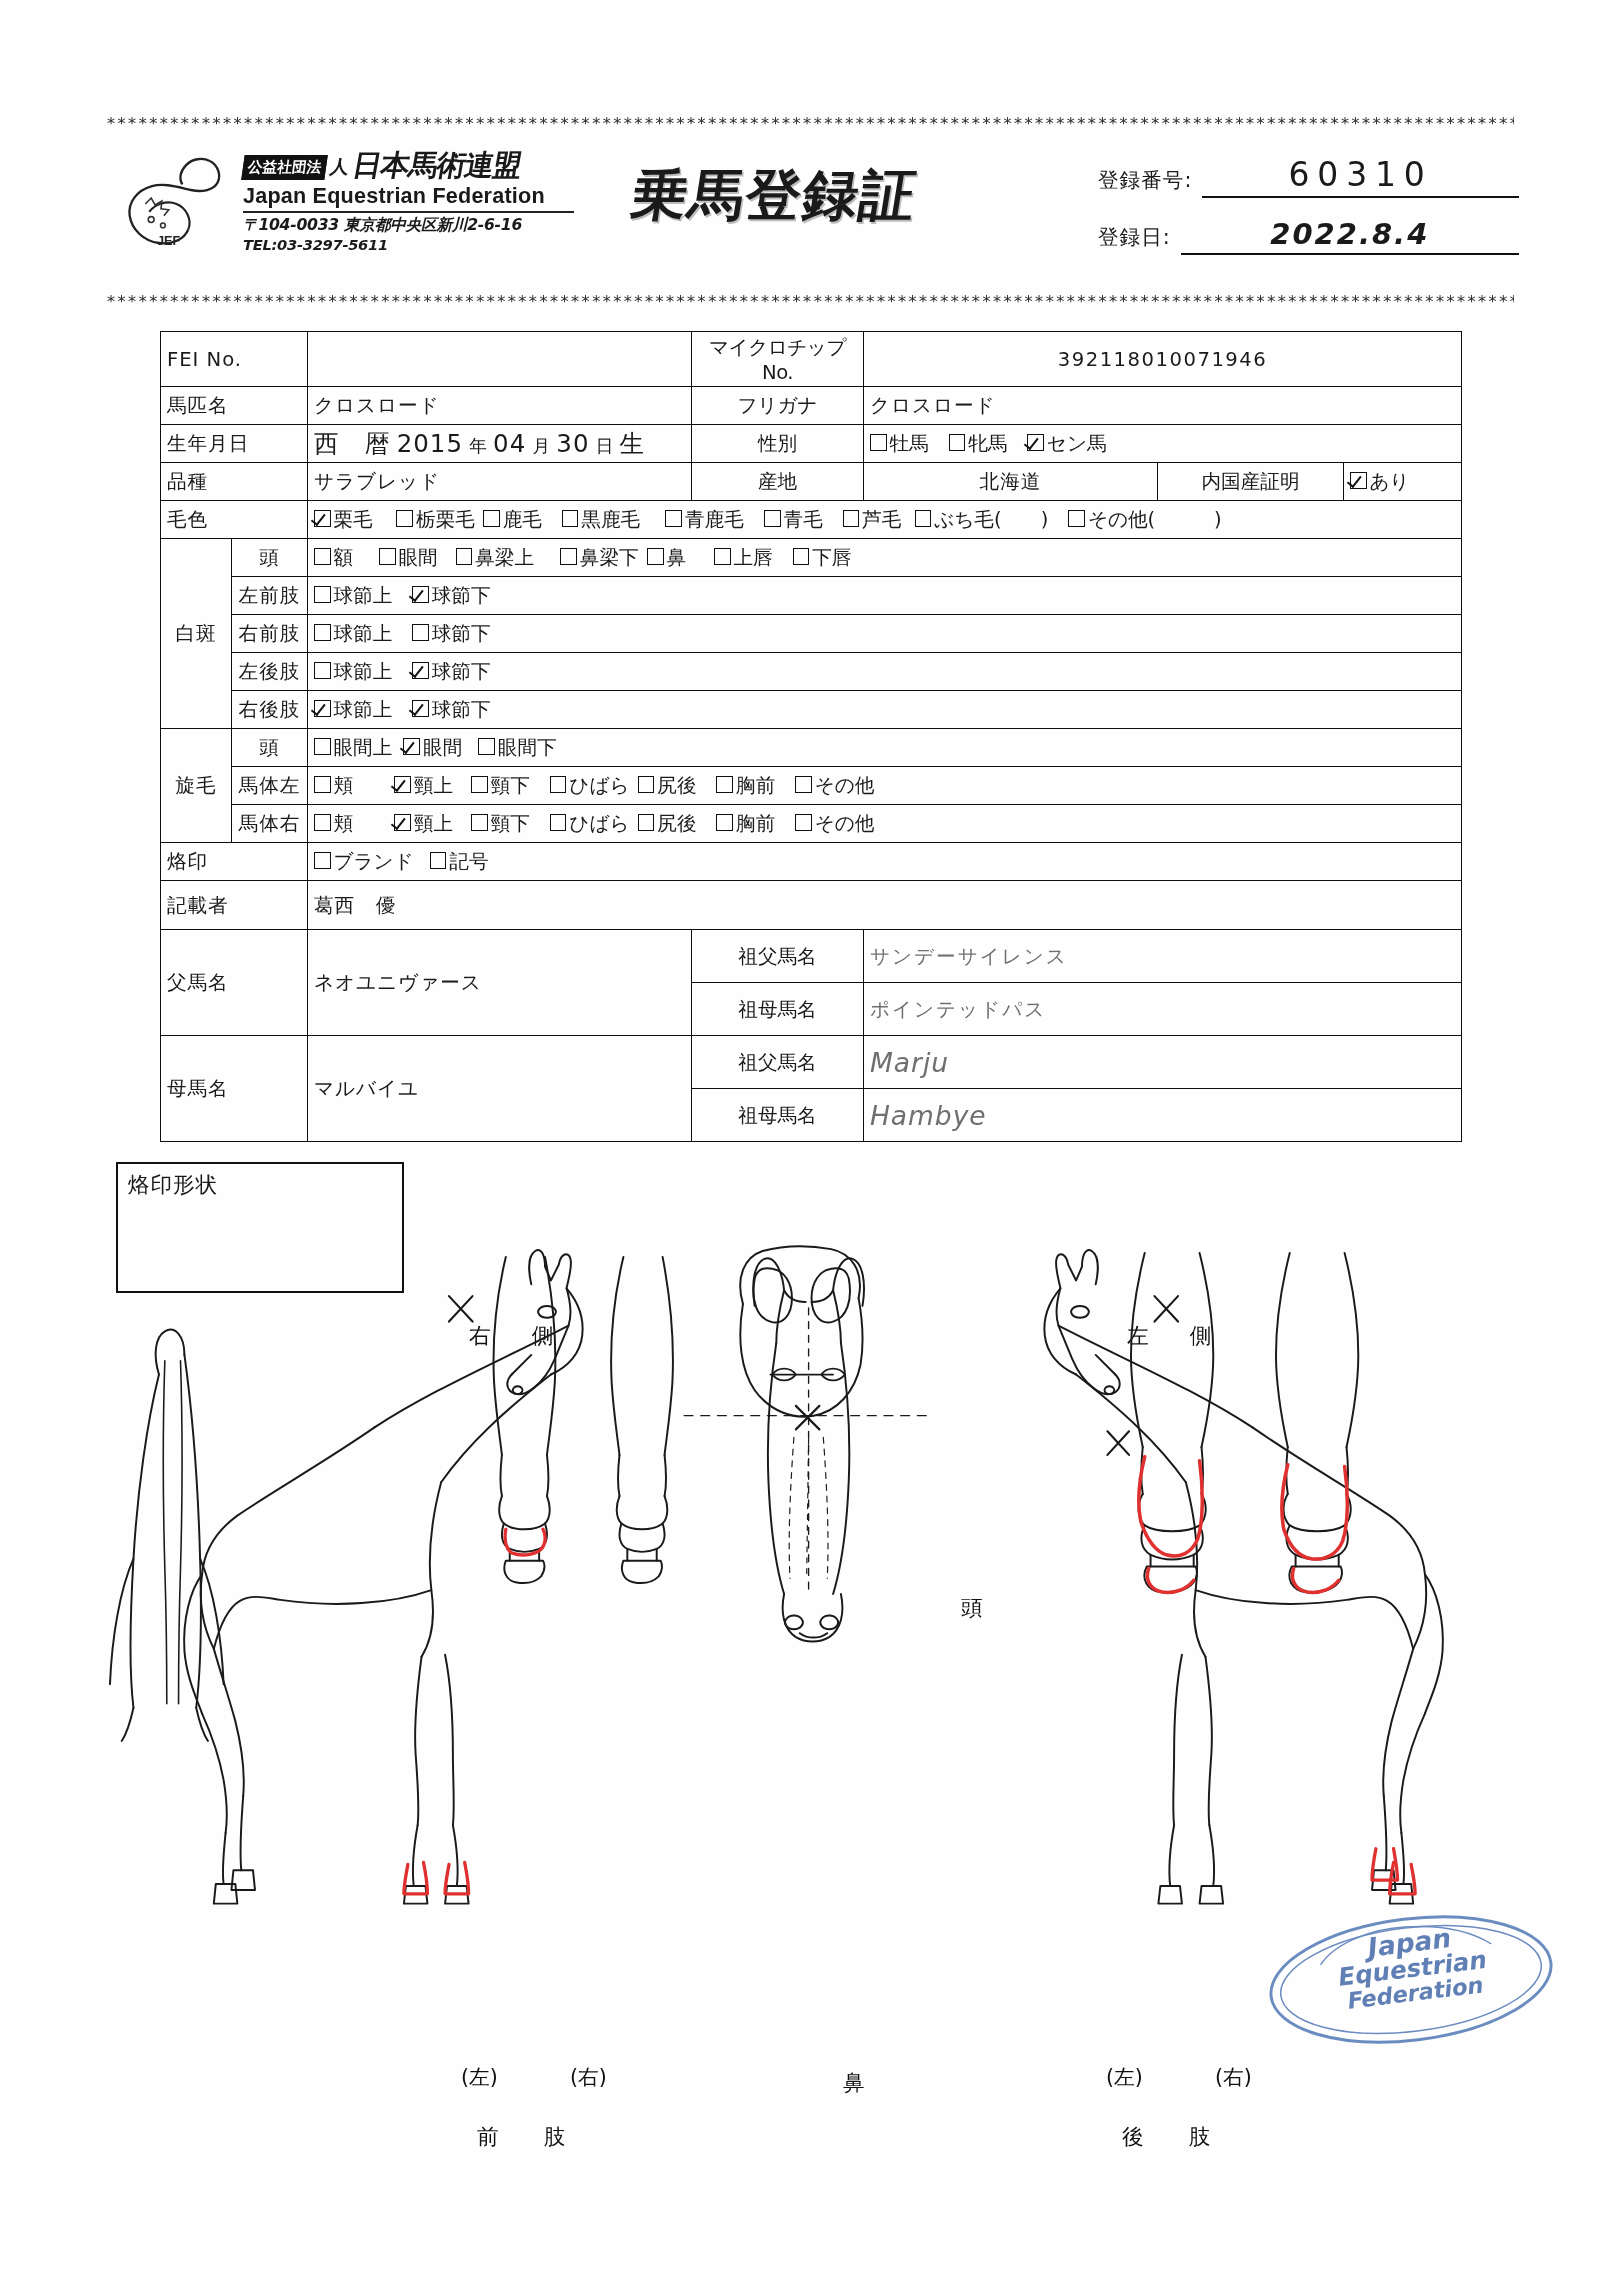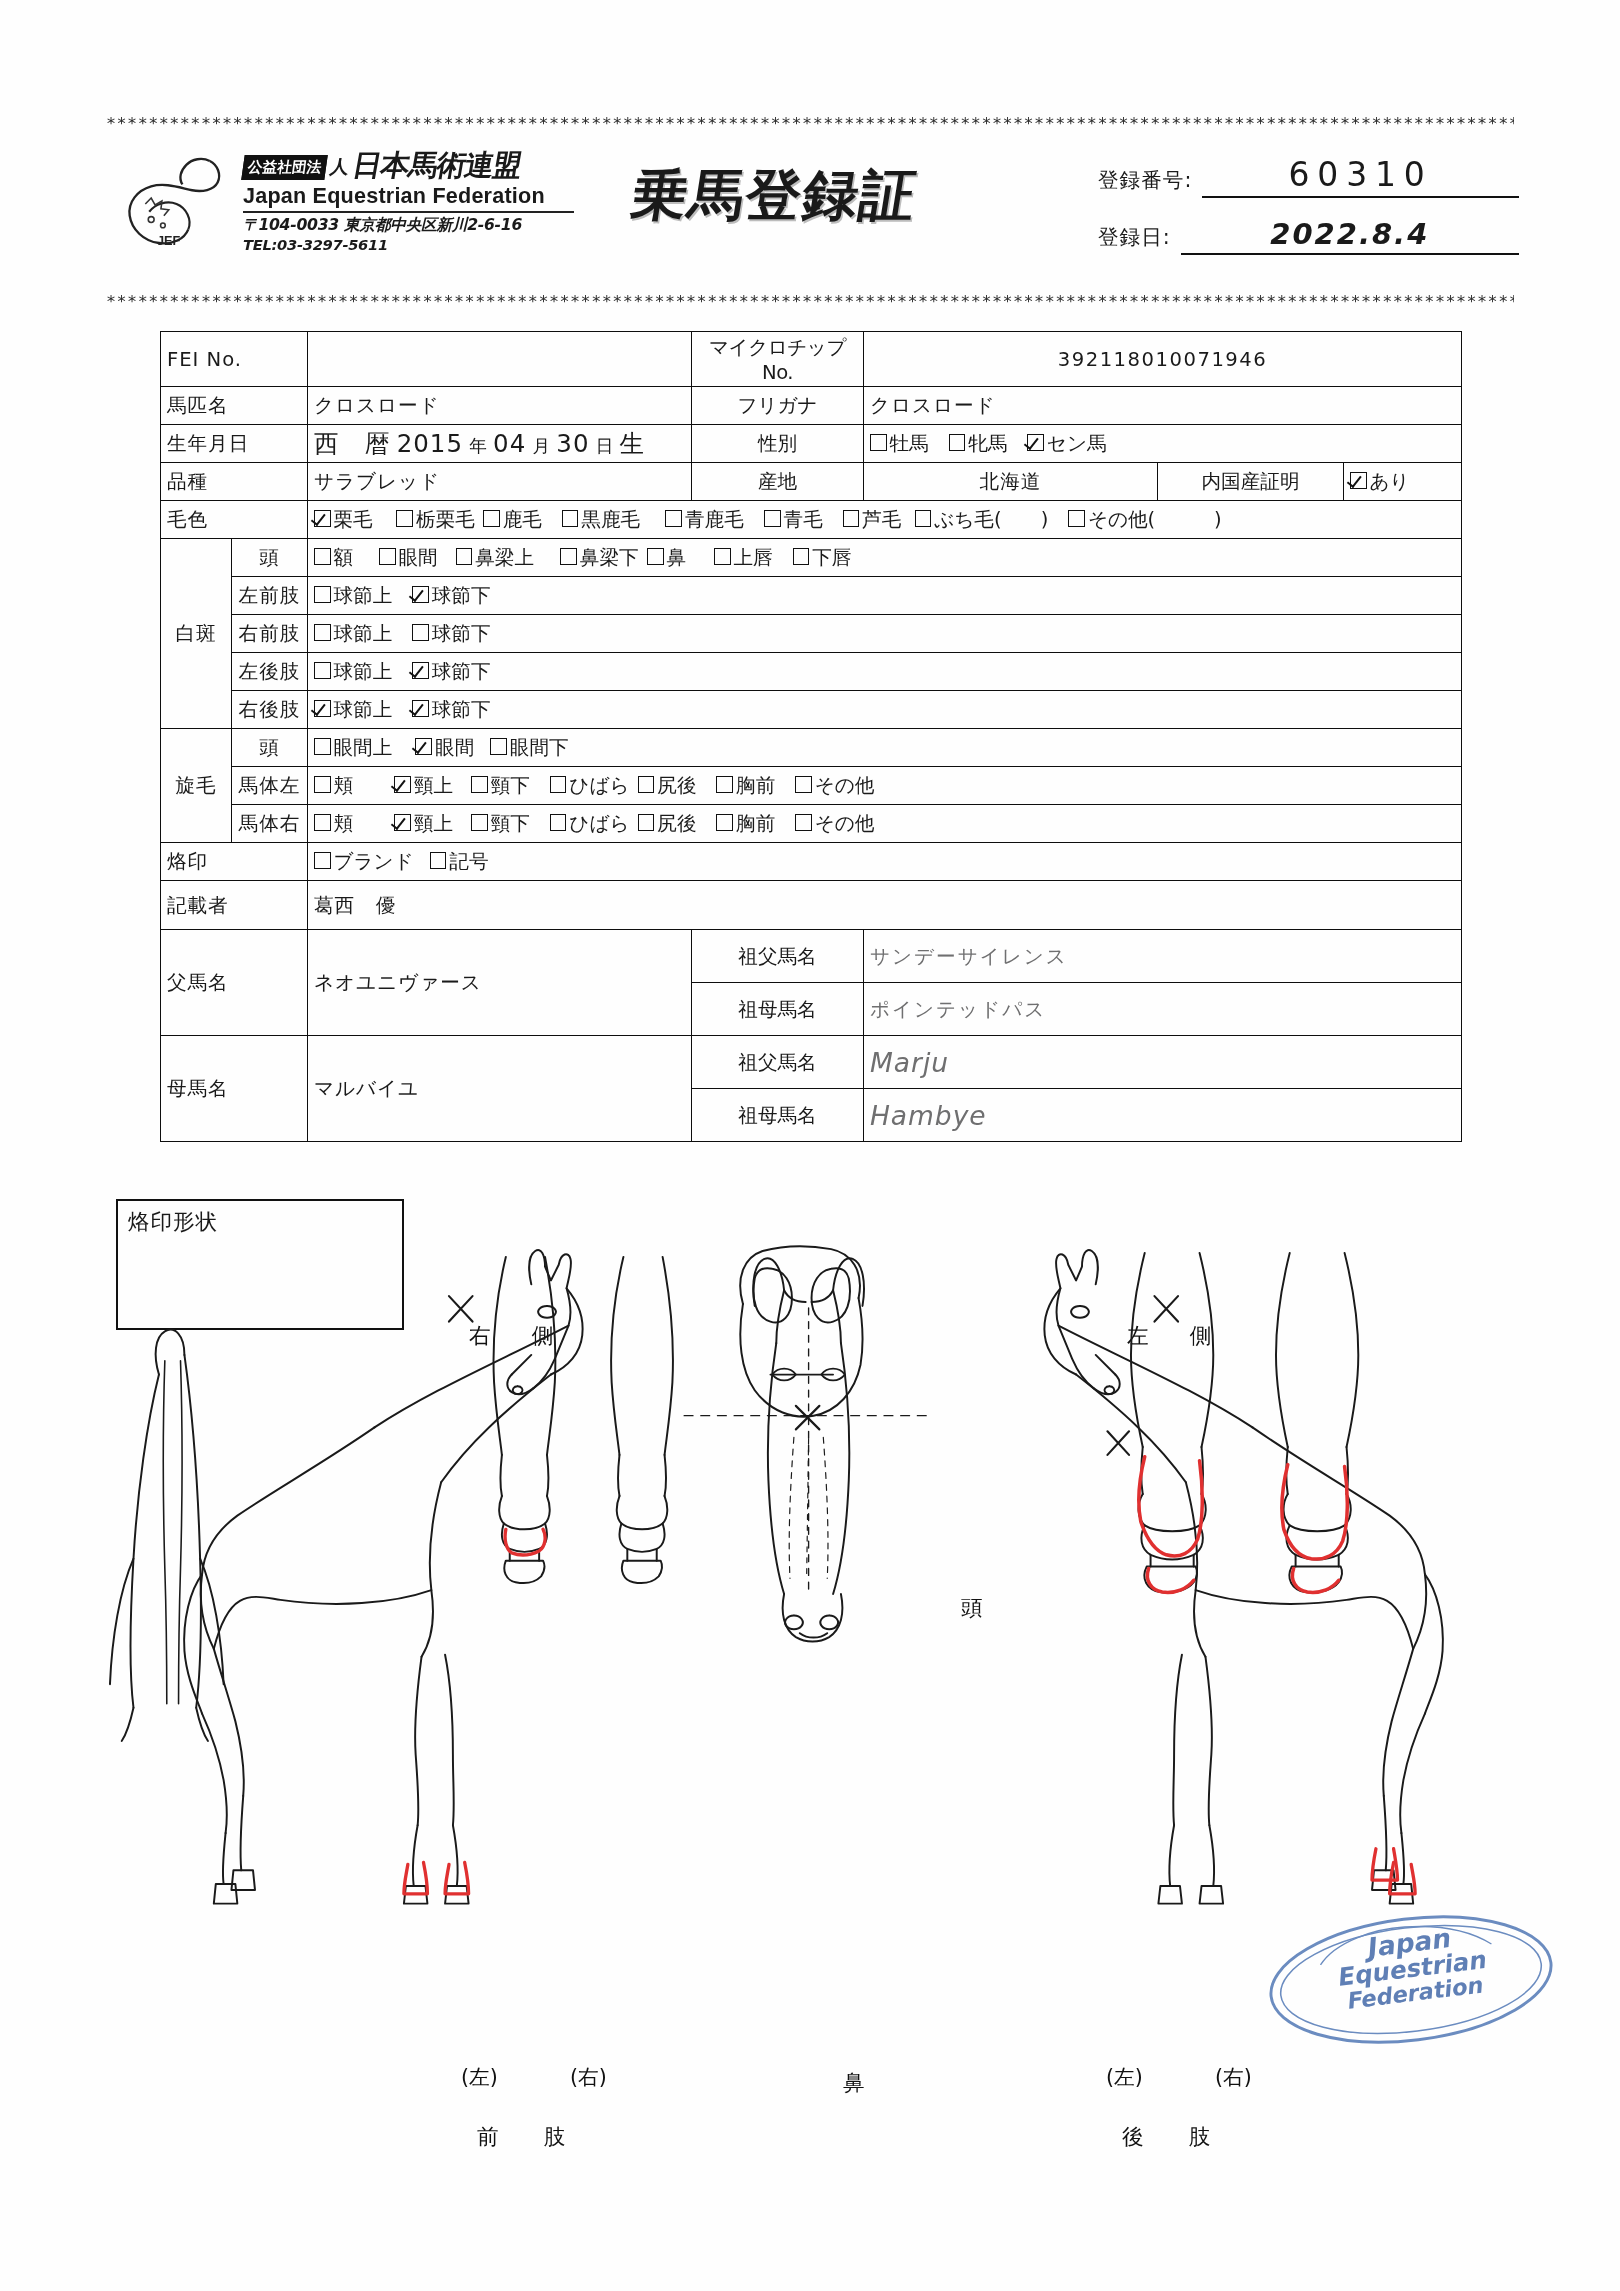--- a/index.html
+++ b/index.html
@@ -89,21 +89,21 @@
   }
   .rowgrp{font-size:19.6px;text-align:center;letter-spacing:1px;}
   .hand{
     font-family:"DejaVu Sans","Liberation Sans",sans-serif;
     color:#6f6f70;font-size:24.5px;letter-spacing:2px;
   }
   .hand.en{font-style:italic;font-size:26.5px;letter-spacing:1px;}
 
   
   .brandbox{
-    position:absolute;left:116px;top:1199px;width:284px;height:127px;
+    position:absolute;left:116px;top:1162px;width:284px;height:127px;
     border:2px solid #111;
   }
   .brandbox span{position:absolute;left:9.8px;top:5.9px;font-size:21.6px;letter-spacing:1px;}
 
   
   .dlbl{position:absolute;font-size:21.6px;letter-spacing:9.8px;color:#111;}
 
   
   .stamp{
     position:absolute;left:1264px;top:1911px;width:294px;height:137px;
@@ -280,21 +280,21 @@
       <td colspan="5">
         <span class="cb on"><span class="bx"></span><span>球節上</span></span>
         <span class="cb on"><span class="bx"></span><span>球節下</span></span>
       </td>
     </tr>
 
     <tr>
       <td rowspan="3" class="rowgrp">旋毛</td>
       <td class="rowgrp">頭</td>
       <td colspan="5">
-        <span class="cb" style="margin-right:17px"><span class="bx"></span><span>眼間上</span></span>
+        <span class="cb" style="margin-right:5px"><span class="bx"></span><span>眼間上</span></span>
         <span class="cb on" style="margin-right:9.8px"><span class="bx"></span><span>眼間</span></span>
         <span class="cb"><span class="bx"></span><span>眼間下</span></span>
       </td>
     </tr>
     <tr>
       <td class="rowgrp">馬体左</td>
       <td colspan="5" style="white-space:nowrap">
         <span class="cb" style="margin-right:35px"><span class="bx"></span><span>頬</span></span>
         <span class="cb on" style="margin-right:11.8px"><span class="bx"></span><span>頸上</span></span>
         <span class="cb" style="margin-right:13.7px"><span class="bx"></span><span>頸下</span></span>

